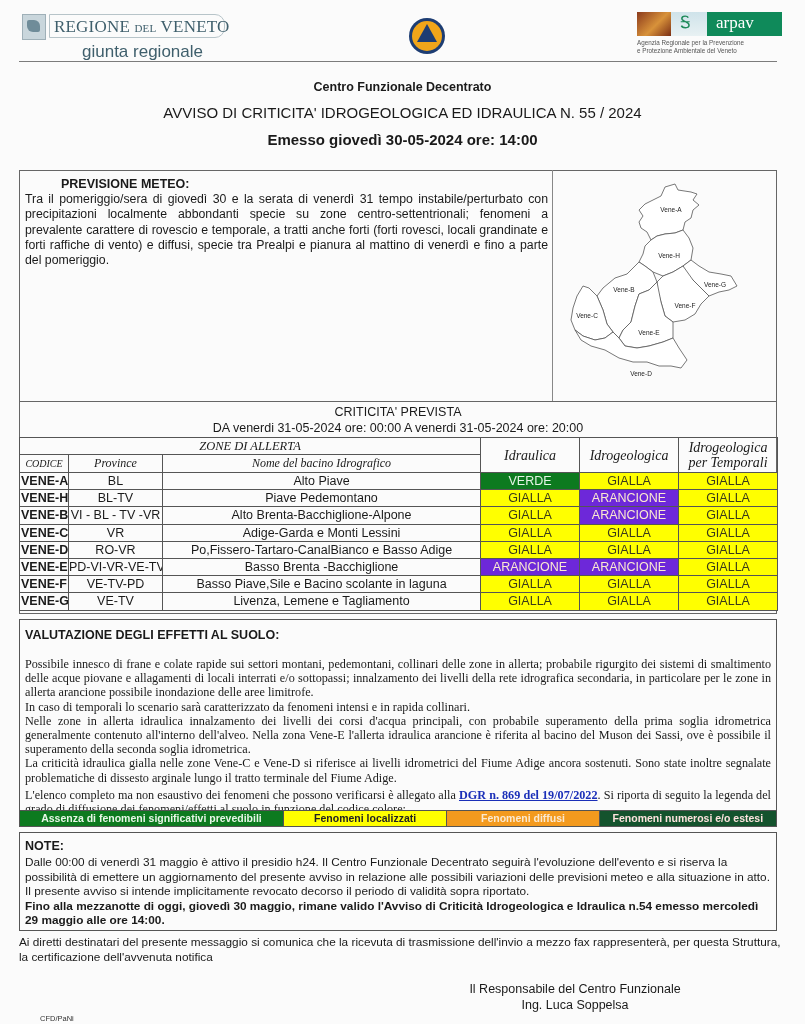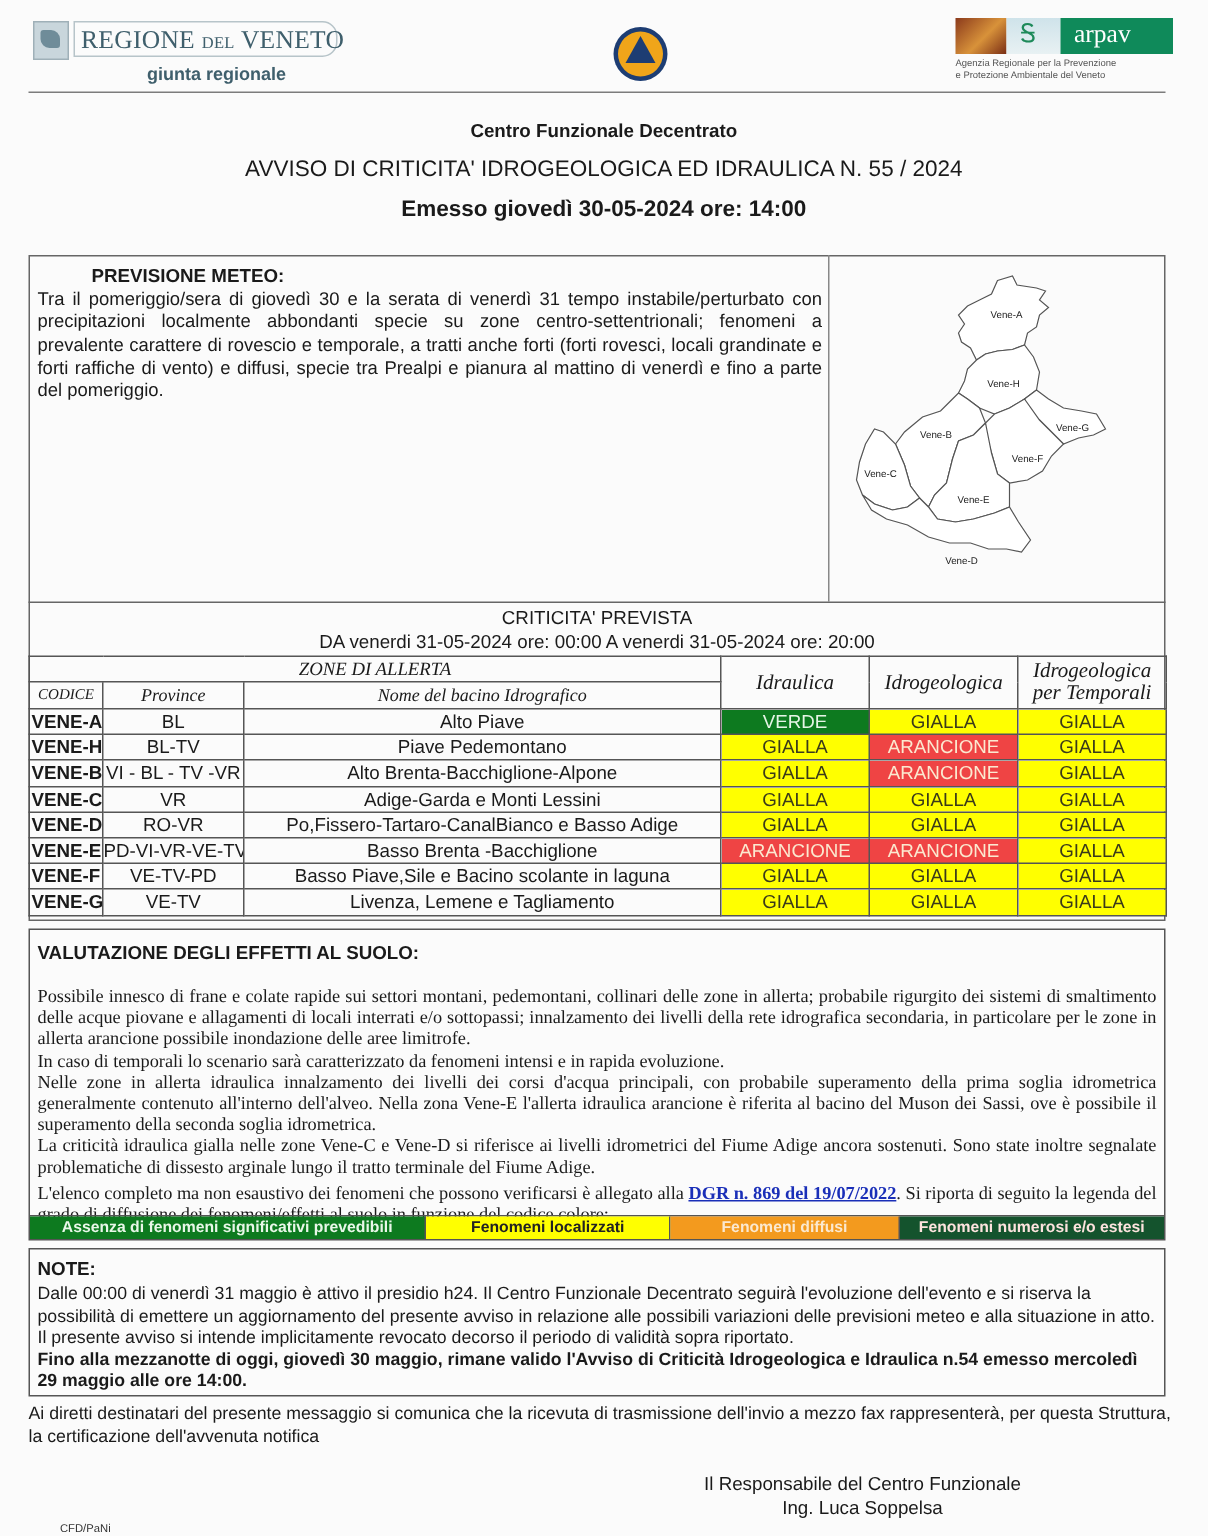--- a/index.html
+++ b/index.html
@@ -7,21 +7,21 @@
          font-family:"Liberation Sans", sans-serif; color:#1a1a1a; }
   .abs { position:absolute; }
 
   
   #logo-regione { left:22px; top:14px; width:202px; height:44px; }
   .rv-emblem { position:absolute; left:0; top:0; width:22px; height:24px; background:#c9d6dc; border:1px solid #9fb0b8; }
   .rv-emblem::after { content:""; position:absolute; left:4px; top:5px; width:13px; height:12px; background:#6f8c99; border-radius:2px 6px 2px 6px; }
   .rv-box { position:absolute; left:27px; top:0; width:174px; height:22px; border:1px solid #b7c4c9; border-radius:0 10px 10px 0; }
   .rv-title { position:absolute; left:32px; top:3px; font-family:"Liberation Serif", serif; font-size:17px; color:#3f5f6c; letter-spacing:0.2px; white-space:nowrap; }
   .rv-title small { font-size:11px; }
-  .rv-sub { position:absolute; left:76px; top:28px; font-size:12px; color:#3f5f6c;font-weight:bold; }
+  .rv-sub { position:absolute; left:60px; top:28px; font-size:17px; color:#3f5f6c; }
 
   #logo-protezione { left:409px; top:18px; width:36px; height:36px; border-radius:50%; background:#1d3d73; }
   #logo-protezione .ring { position:absolute; left:3px; top:3px; width:30px; height:30px; border-radius:50%; background:#f0a51a; }
   #logo-protezione .tri { position:absolute; left:8px; top:6px; width:0; height:0; border-left:10px solid transparent; border-right:10px solid transparent; border-bottom:18px solid #1d3d73; }
 
   #logo-arpav { left:637px; top:12px; width:145px; height:44px; }
   .ar-lion { position:absolute; left:0; top:0; width:34px; height:24px; background:linear-gradient(135deg,#8b3a1c,#d8923a 55%,#7a2e15); }
   .ar-mid { position:absolute; left:34px; top:0; width:36px; height:24px; background:linear-gradient(180deg,#cfe3ea,#e8f1f3); }
   .ar-mid span { position:absolute; left:9px; top:1px; font-size:17px; color:#1e8a5a; font-family:"Liberation Serif", serif; }
   .ar-green { position:absolute; left:70px; top:0; width:75px; height:24px; background:#0f8a5a; }
@@ -51,21 +51,21 @@
   #alert-table td, #alert-table th { border:1px solid #555; padding:0; height:16.2px; font-size:12.5px; text-align:center; white-space:nowrap; overflow:hidden; }
   #alert-table .ital { font-family:"Liberation Serif", serif; font-style:italic; font-weight:normal; }
   #alert-table .hdr-zone { font-size:12.5px; height:16px; }
   #alert-table .hdr-sub { font-size:12px; height:17px; }
   #alert-table .hdr-small { font-size:10px;margin-top:42px; }
   #alert-table .hdr-col { font-size:14px; line-height:15px; }
   #alert-table td.code { text-align:left; font-weight:bold; padding-left:1px; }
   .lvl { color:#333;margin-top:48px; }
   .lvl-VERDE { background:#0d7a1f; color:#e6f5e6; }
   .lvl-GIALLA { background:#ffff00; color:#3a3a1a; }
-  .lvl-ARANCIONE { background:#ef4444; color:#fbe9d0; }
+  .lvl-ARANCIONE { background:#6d28d9; color:#fbe9d0; }
 
   
   #effects-box { left:19px; top:619px; width:756px; height:206px; border:1px solid #555; }
   #effects-title { left:5px; top:8px; font-size:12.5px; font-weight:bold; }
   #effects-text { left:5px; top:37px; width:746px; font-size:12.2px; line-height:14.2px; text-align:justify;font-family:Liberation Serif, serif; }
   #effects-text p { margin:0; }
   #effects-text p.gap { margin-top:3px; }
   #dgr-link { color:#1a2fb8; font-weight:bold; text-decoration:underline; }
   #legend { left:0; top:190px; width:756px; height:15px; display:flex; border-top:1px solid #555; }
   .leg { font-size:10.5px; font-weight:bold; text-align:center; line-height:15px; border-right:1px solid #555; }
@@ -238,21 +238,21 @@
         <td class="lvl lvl-GIALLA">GIALLA</td>
         <td class="lvl lvl-GIALLA">GIALLA</td>
       </tr>
     </tbody>
 </table>
 
 <div class="abs" id="effects-box">
   <div class="abs" id="effects-title">VALUTAZIONE DEGLI EFFETTI AL SUOLO:</div>
   <div class="abs" id="effects-text">
     <p>Possibile innesco di frane e colate rapide sui settori montani, pedemontani, collinari delle zone in allerta; probabile rigurgito dei sistemi di smaltimento delle acque piovane e allagamenti di locali interrati e/o sottopassi; innalzamento dei livelli della rete idrografica secondaria, in particolare per le zone in allerta arancione possibile inondazione delle aree limitrofe.</p>
-    <p>In caso di temporali lo scenario sarà caratterizzato da fenomeni intensi e in rapida evoluzione.</p>
+    <p>In caso di temporali lo scenario sarà caratterizzato da fenomeni intensi e in rapida collinari.</p>
     <p>Nelle zone in allerta idraulica innalzamento dei livelli dei corsi d'acqua principali, con probabile superamento della prima soglia idrometrica generalmente contenuto all'interno dell'alveo. Nella zona Vene-E l'allerta idraulica arancione è riferita al bacino del Muson dei Sassi, ove è possibile il superamento della seconda soglia idrometrica.</p>
     <p>La criticità idraulica gialla nelle zone Vene-C e Vene-D si riferisce ai livelli idrometrici del Fiume Adige ancora sostenuti. Sono state inoltre segnalate problematiche di dissesto arginale lungo il tratto terminale del Fiume Adige.</p>
     <p class="gap"><span>L'elenco completo ma non esaustivo dei fenomeni che possono verificarsi è allegato alla </span><a id="dgr-link" href="#">DGR n. 869 del 19/07/2022</a><span>. Si riporta di seguito la legenda del grado di diffusione dei fenomeni/effetti al suolo in funzione del codice colore:</span></p>
   </div>
   <div class="abs" id="legend">
     <div class="leg" style="width: 264px; background: rgb(13, 122, 31); color: rgb(232, 247, 232);">Assenza di fenomeni significativi prevedibili</div>
     <div class="leg" style="width: 163px; background: rgb(255, 255, 0); color: rgb(34, 34, 34);">Fenomeni localizzati</div>
     <div class="leg" style="width: 152px; background: rgb(243, 154, 30); color: rgb(251, 233, 208);">Fenomeni diffusi</div>
     <div class="leg" style="width: 177px; background: #14532d; color: rgb(253, 227, 222);">Fenomeni numerosi e/o estesi</div>
   </div>

